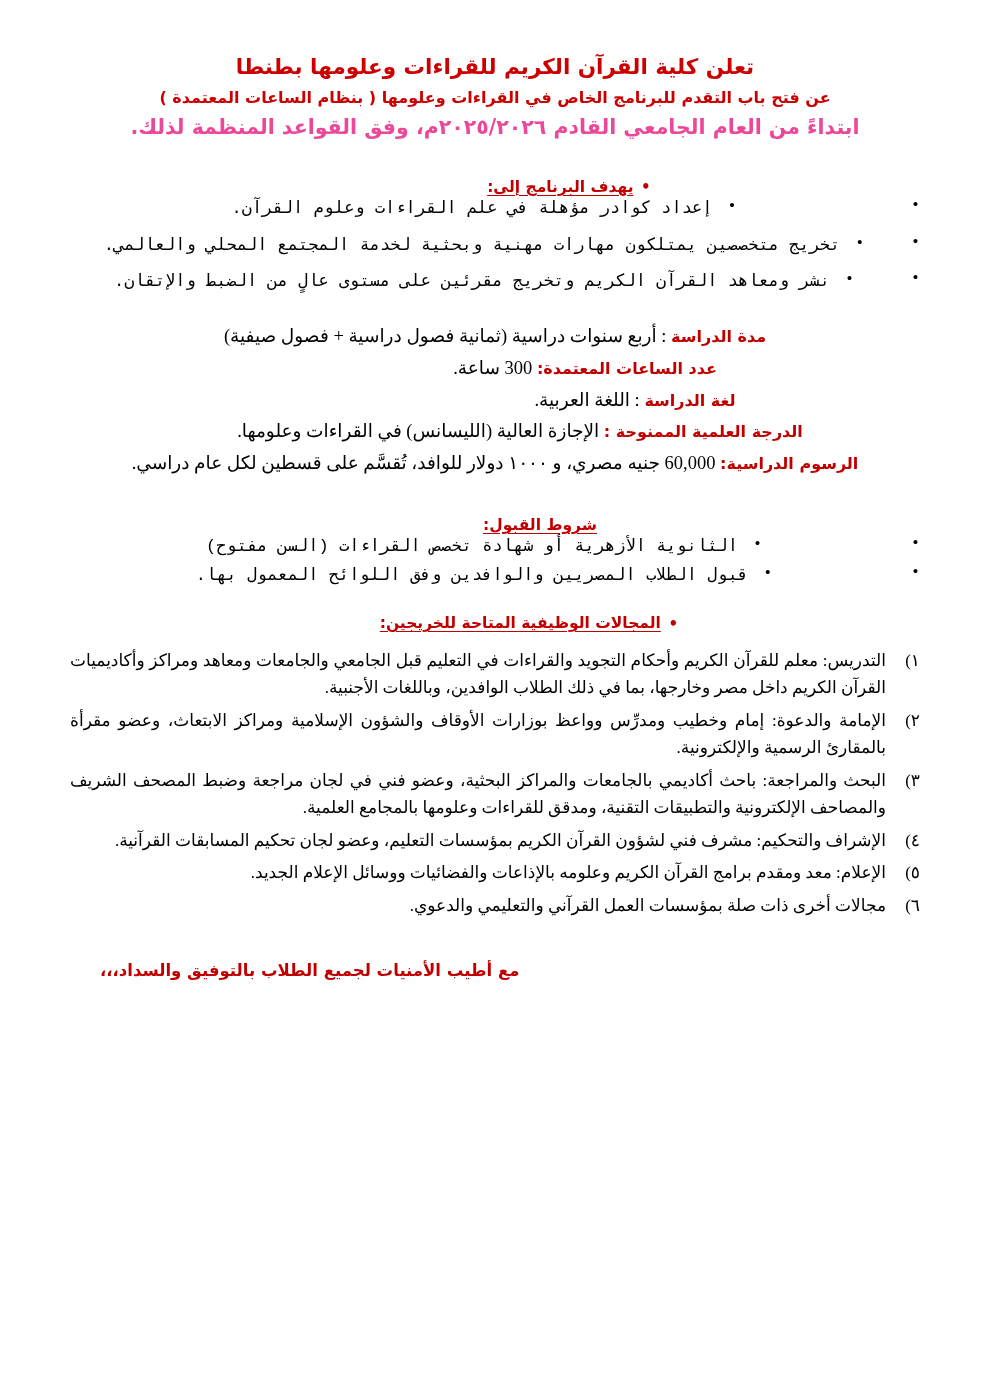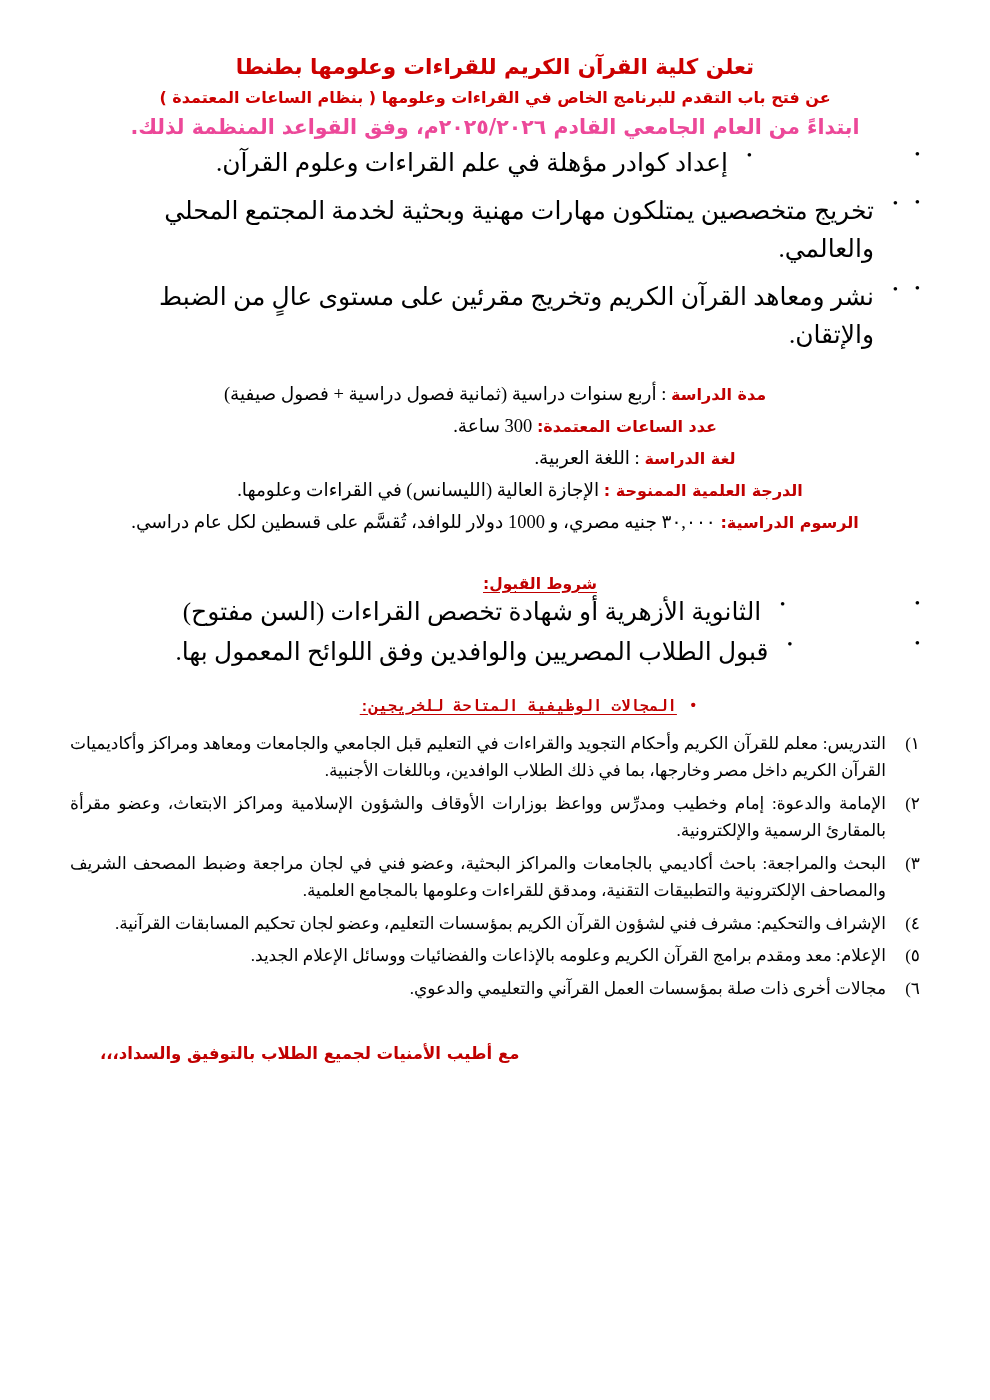--- a/index.html
+++ b/index.html
@@ -50,44 +50,45 @@
     text-align: center;
     position: relative;
   }
   .section-head .u {
     text-decoration: underline;
     text-underline-offset: 3px;
   }
   .head-goal { margin-top: 34px; }
   .head-goal .inner { padding-left: 150px; }
   .head-jobs { margin-top: 26px; }
-  .head-jobs .inner { padding-left: 70px; font-family: Liberation Mono, monospace; }
+  .head-jobs .inner { padding-left: 70px; }
   .head-accept { margin-top: 36px; }
   .head-accept .inner { padding-left: 90px; }
 
   .bullet-dot {
     display: inline-block;
     width: 14px;
     text-align: center;
     font-size: 15px;
     vertical-align: middle;
   }
 
   
   ul.doc-list {
     list-style: none;
     margin: 0;
     padding: 0;
   }
   ul.doc-list li {
     position: relative;
-    font-size: 25px;
+    font-size: 17px;
     line-height: 1.5;
     padding-right: 22px;
     text-align: center;
+    font-family: Liberation Mono, monospace;
   }
   ul.doc-list li::before {
     content: "\2022";
     position: absolute;
     right: 0;
     top: -1px;
     font-size: 15px;
   }
   .goals-list {
     margin-top: 18px;
@@ -197,20 +198,26 @@
 <body>
 
 <div class="page">
 
   <div class="title-block">
     <div class="title-line l1 title-red">تعلن كلية القرآن الكريم للقراءات وعلومها بطنطا</div>
     <div class="title-line l2 title-red">عن فتح باب التقدم للبرنامج الخاص في القراءات وعلومها ( بنظام الساعات المعتمدة )</div>
     <div class="title-line l3 title-blue">ابتداءً من العام الجامعي القادم ٢٠٢٥/٢٠٢٦م، وفق القواعد المنظمة لذلك.</div>
   </div>
 
+  <div class="section-head head-goal">
+    <span class="inner">
+      <span class="bullet-dot">•</span>
+      <span class="u">يهدف البرنامج إلى:</span>
+    </span>
+  </div>
 
   <ul class="doc-list goals-list">
     <li><span class="li-inner">إعداد كوادر مؤهلة في علم القراءات وعلوم القرآن.</span></li>
     <li><span class="li-inner">تخريج متخصصين يمتلكون مهارات مهنية وبحثية لخدمة المجتمع المحلي والعالمي.</span></li>
     <li><span class="li-inner">نشر ومعاهد القرآن الكريم وتخريج مقرئين على مستوى عالٍ من الضبط والإتقان.</span></li>
   </ul>
 
   <div class="details">
     <div class="detail-row row-1">
       <span class="lbl">مدة الدراسة</span><span class="val"> : أربع سنوات دراسية (ثمانية فصول دراسية + فصول صيفية)</span>
@@ -218,21 +225,21 @@
     <div class="detail-row row-2">
       <span class="lbl">عدد الساعات المعتمدة:</span><span class="val"> 300 ساعة.</span>
     </div>
     <div class="detail-row row-4">
       <span class="lbl">لغة الدراسة</span><span class="val"> : اللغة العربية.</span>
     </div>
     <div class="detail-row row-3">
       <span class="lbl">الدرجة العلمية الممنوحة :</span><span class="val"> الإجازة العالية (الليسانس) في القراءات وعلومها.</span>
     </div>
     <div class="detail-row row-5">
-      <span class="lbl">الرسوم الدراسية:</span><span class="val"> ٣٠,٠٠٠ جنيه مصري، و 1000 دولار للوافد، تُقسَّم على قسطين لكل عام دراسي.</span>
+      <span class="lbl">الرسوم الدراسية:</span><span class="val"> 60,000 جنيه مصري، و ١٠٠٠ دولار للوافد، تُقسَّم على قسطين لكل عام دراسي.</span>
     </div>
   </div>
 
   <div class="section-head head-accept">
     <span class="inner">
       <span class="u">شروط القبول:</span>
     </span>
   </div>
 
   <ul class="doc-list accept-list">

